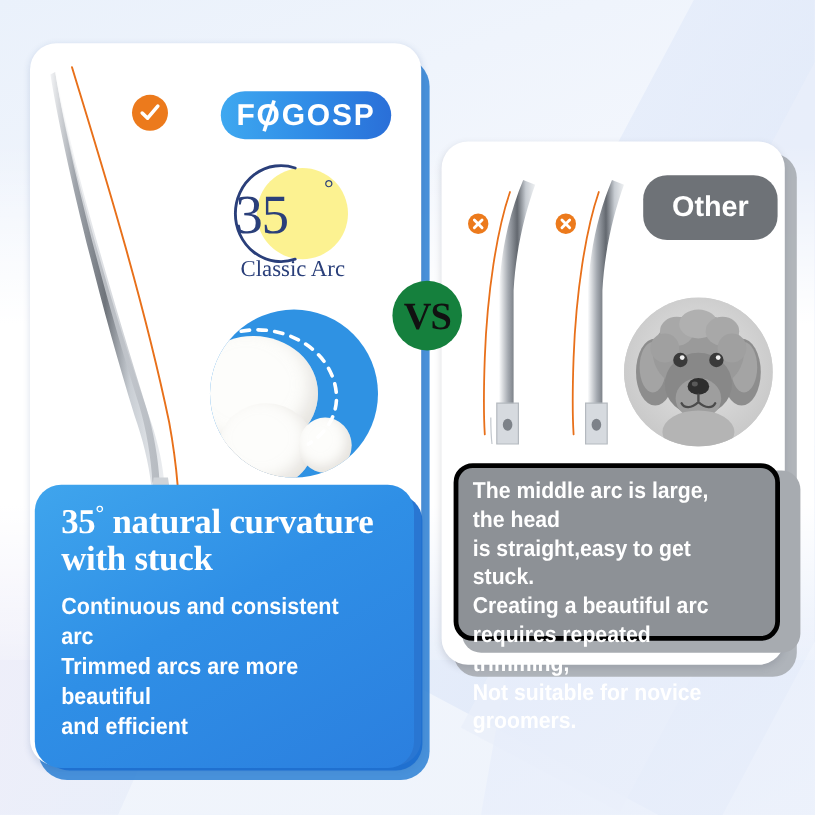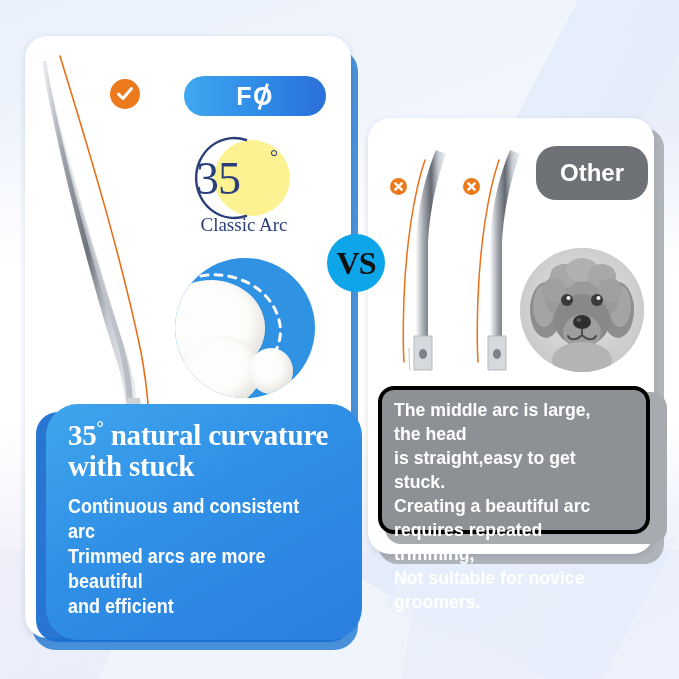--- a/index.html
+++ b/index.html
@@ -98,21 +98,21 @@
     position:absolute;left:520px;top:248px;width:124px;height:124px;border-radius:50%;
     overflow:hidden;background:#d3d3d3;
   }
 
   
   #blue-panel-shadow{
     position:absolute;left:36px;top:412px;width:316px;height:230px;border-radius:22px;
     background:#1d6fd0;opacity:.95;
   }
   #blue-panel{
-    position:absolute;left:46px;top:404px;width:316px;height:236px;border-radius:32px;
+    position:absolute;left:29px;top:404px;width:316px;height:236px;border-radius:22px;
     background:linear-gradient(150deg,#3fa5ed 0%,#2f8fe6 45%,#2b7fdf 100%);
     padding:16px 20px 14px 22px;box-sizing:border-box;color:#fff;
   }
   #blue-head{
     font-family:"Liberation Serif",serif;font-weight:700;font-size:29px;line-height:31px;
     letter-spacing:-.2px;
   }
   #blue-head .deg{font-size:18px;vertical-align:super;line-height:0;}
   #blue-body{
     margin-top:12px;font-family:"Liberation Sans",sans-serif;font-weight:700;
@@ -130,21 +130,21 @@
     border:4px solid #000000;
   }
   #gray-body{
     font-family:"Liberation Sans",sans-serif;font-weight:700;font-size:19px;line-height:24px;
     transform:scaleX(.93);transform-origin:left top;
   }
 
   
   #vs-badge{
     position:absolute;left:327px;top:234px;width:58px;height:58px;border-radius:50%;
-    background:#0ea5e9;display:flex;align-items:center;justify-content:center;
+    background:#15803d;display:flex;align-items:center;justify-content:center;
     font-family:"Liberation Serif",serif;font-weight:700;font-size:32px;color:#111;
     letter-spacing:-1px;
   }
 </style>
 </head>
 <body>
 
 <div class="stage">
 
   <div class="bg-base"></div>
@@ -183,20 +183,21 @@
 
   <div class="badge-circle" id="check-icon">
     <svg width="20" height="20" viewBox="0 0 20 20">
       <path d="M3.5 10.2 L 8 14.5 L 16.5 4.5" fill="none" stroke="#fff" stroke-width="3" stroke-linecap="round" stroke-linejoin="round"></path>
     </svg>
   </div>
 
   <div id="brand-badge">
       <span>F</span>
       <span class="slash">O</span>
+      <span>GOSP</span>
     </div>
 
   <div id="arc-mark">
     <div id="arc-yellow"></div>
     <svg id="arc-ring" viewBox="0 0 80 84">
       <path d="M58 4 A 38 40 0 1 0 58 80" fill="none" stroke="#2a3f7a" stroke-width="2.4" stroke-linecap="round"></path>
     </svg>
     <div id="arc-num">35</div>
     <div id="arc-deg">°</div>
     <div id="arc-caption">Classic Arc</div>

